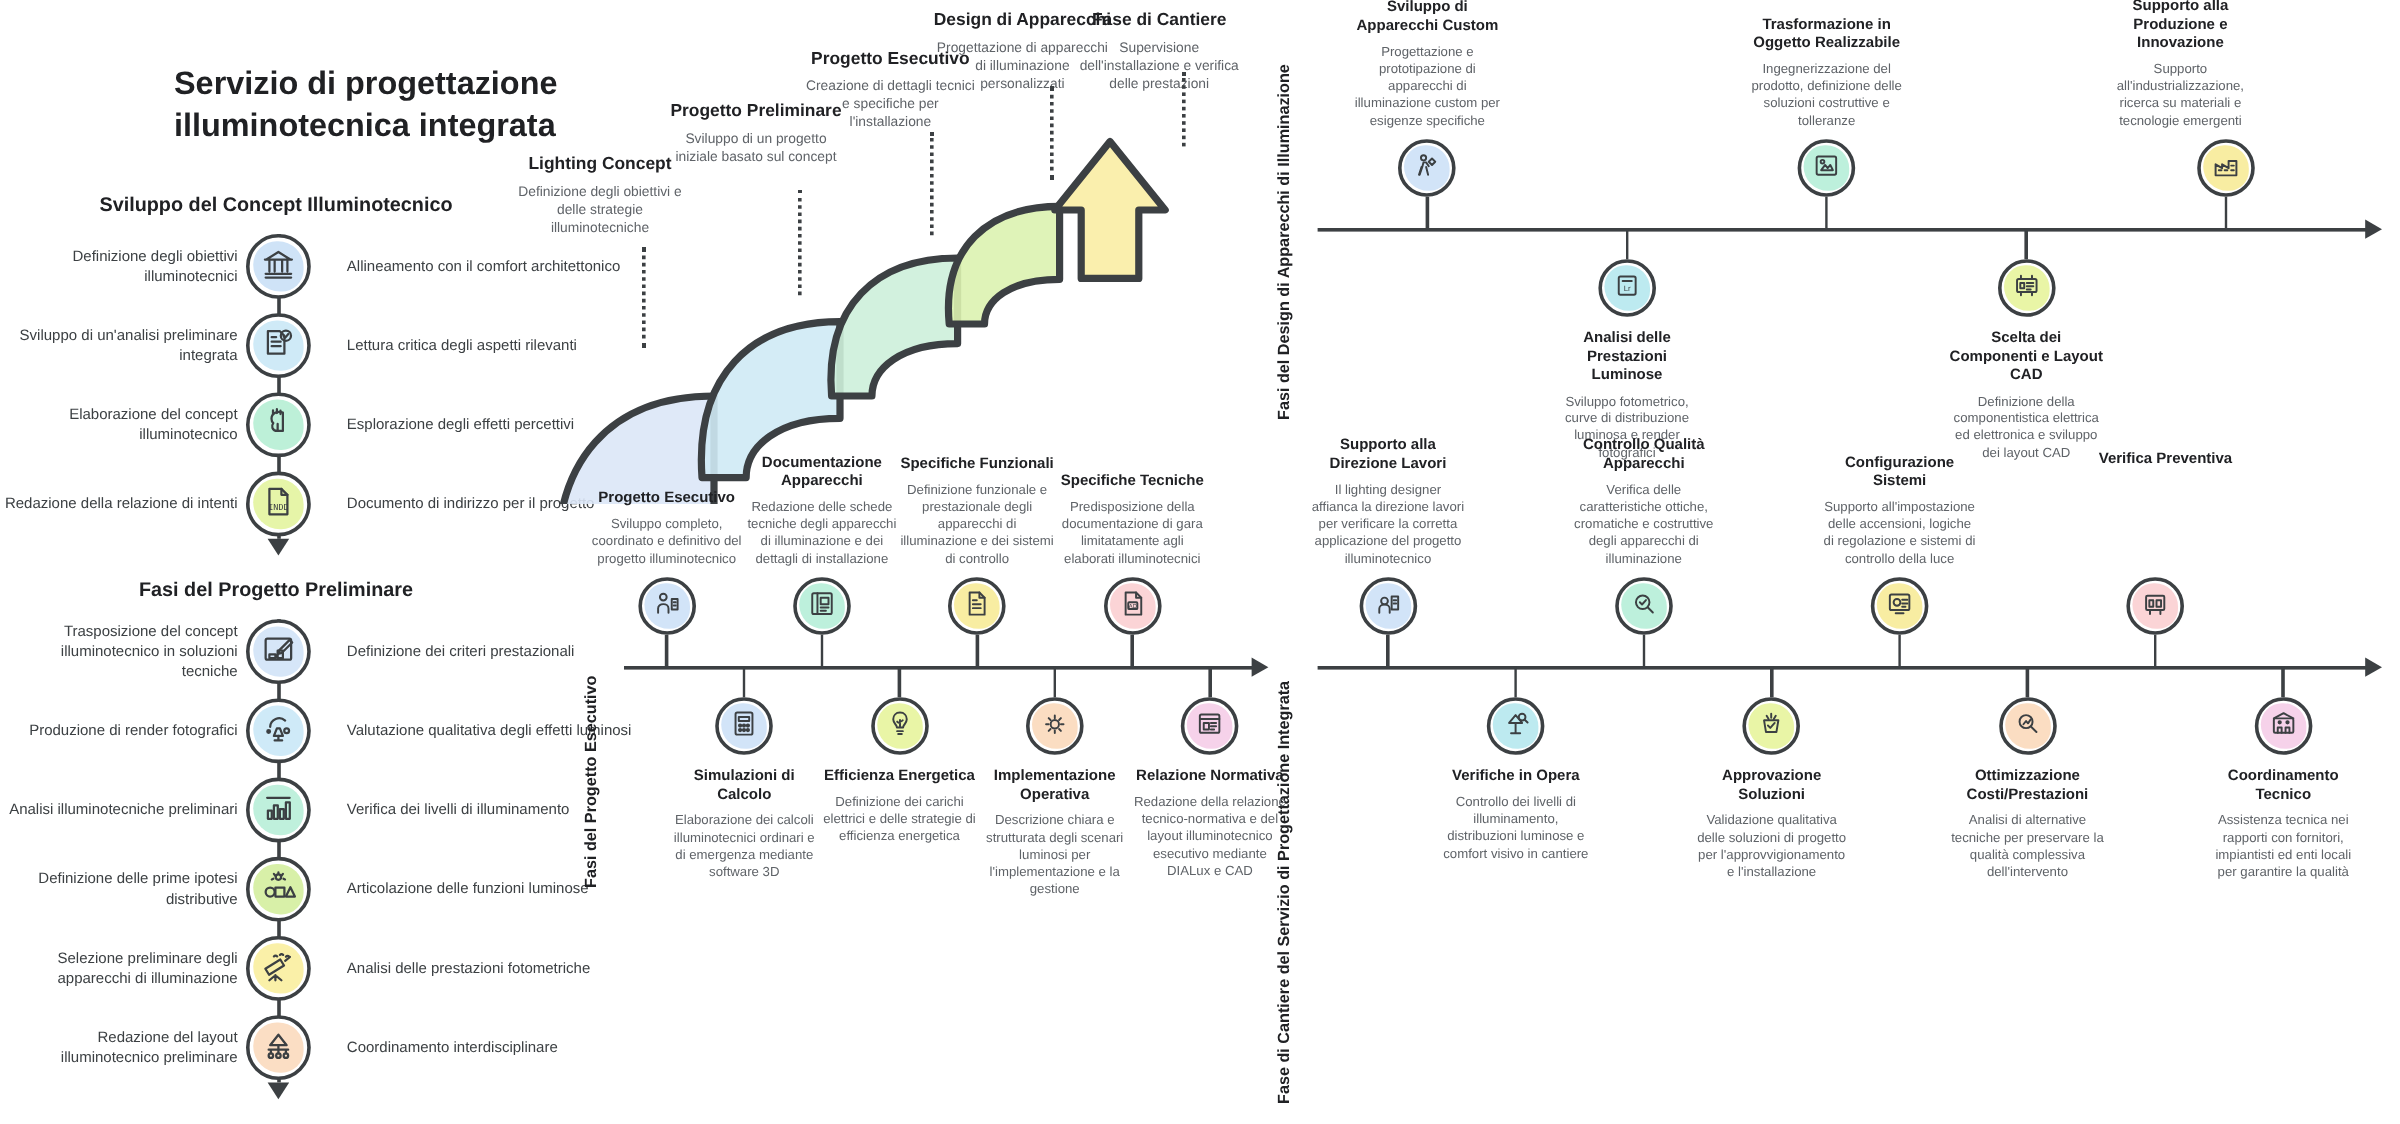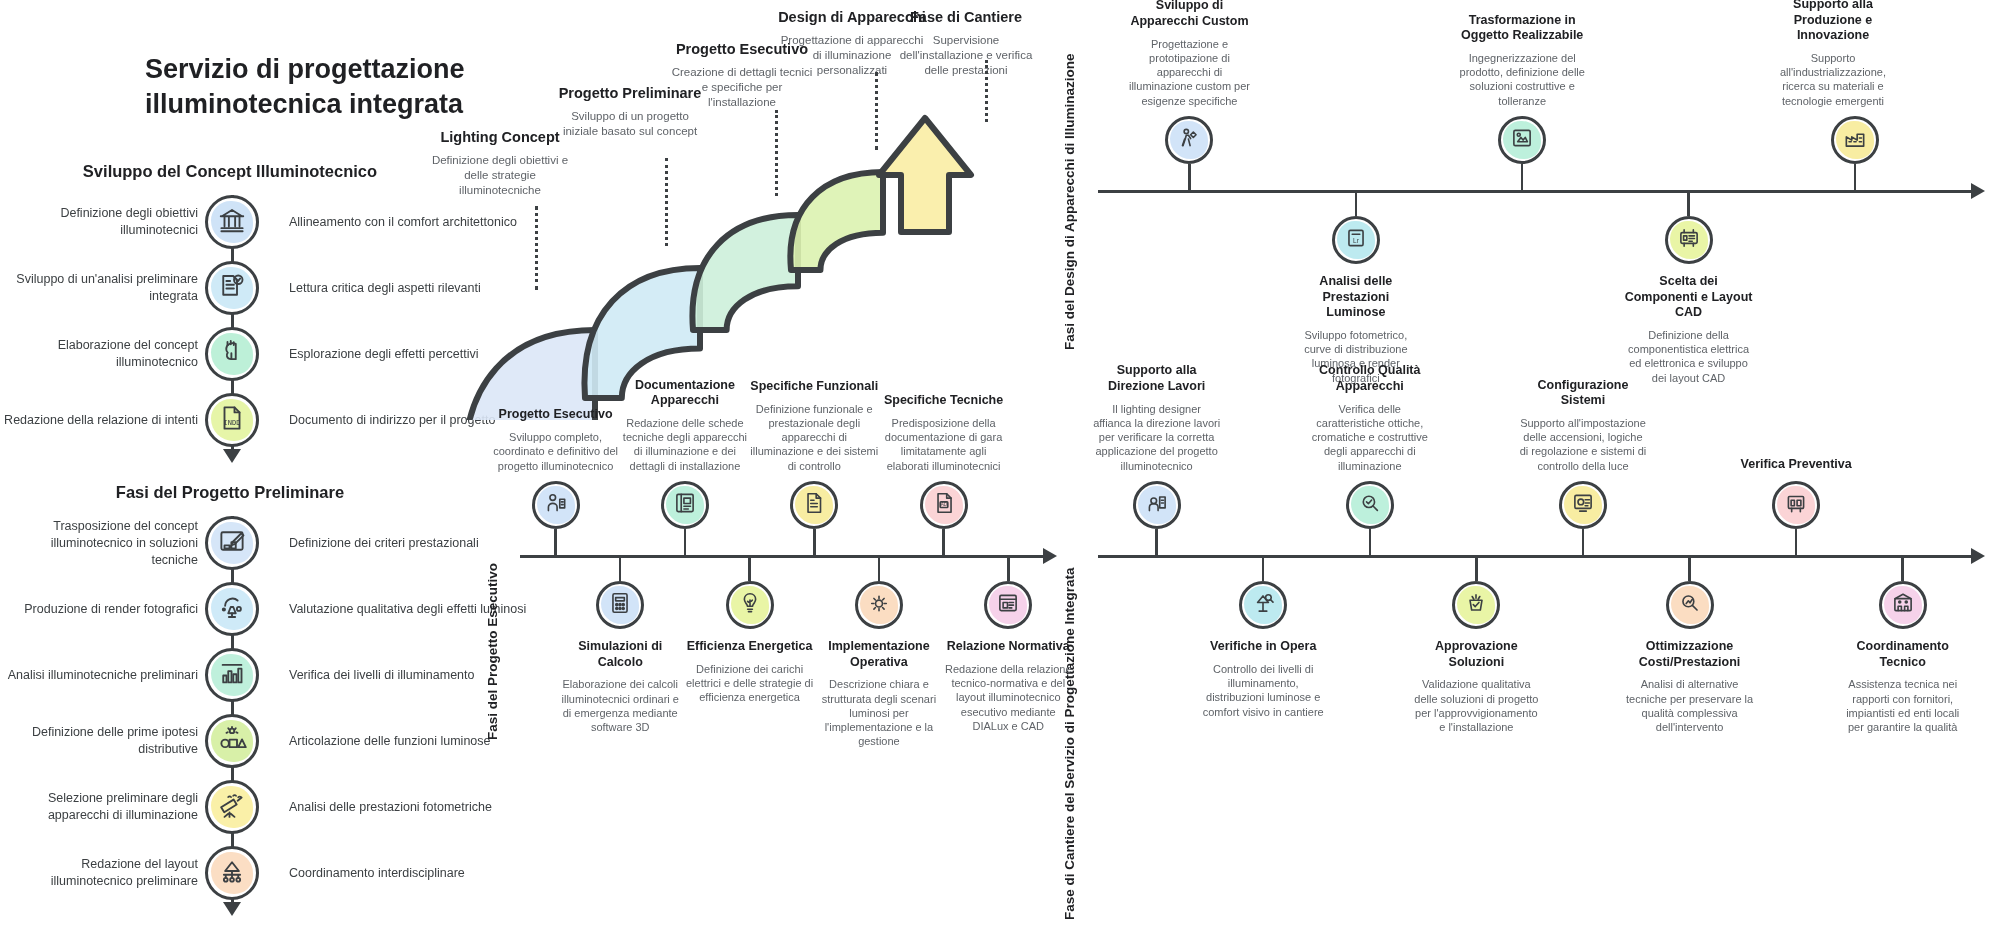--- a/index.html
+++ b/index.html
@@ -272,21 +272,21 @@
         <div class="d">Definizione della componentistica elettrica ed elettronica e sviluppo dei layout CAD</div>
       </div>
       <div class="hstem" style="left:755.6658878504672px;top:154px;height:26px"></div>
       <div class="hnode" style="left:732.9158878504672px;top:106px">
         <span class="blob" style="background:#f8eda2"></span>
         <span><svg width="26" height="26" viewBox="0 0 24 24" fill="none" stroke="#3c4043" stroke-width="1.5" stroke-linecap="round" stroke-linejoin="round">
             <path d="M4 19.5V11l5 3V11l5 3V8.5h6v11z"></path>
             <path d="M16 12h2M16 15.5h2M6.5 15.5h2M11 15.5h2"></path>
           </svg></span>
       </div>
-      <div class="hcap" style="left:671px;top:0px;height:98px;display:flex;flex-direction:column;justify-content:flex-end;">
+      <div class="hcap" style="left:655px;top:0px;height:98px;display:flex;flex-direction:column;justify-content:flex-end;">
         <div class="t">Supporto alla Produzione e Innovazione</div>
         <div class="d">Supporto all'industrializzazione, ricerca su materiali e tecnologie emergenti</div>
       </div>
     </div>
 
   <div class="vaxis-label" style="left:1062px;top:400px;height:520px;">Fase di Cantiere del Servizio di Progettazione Integrata</div>
   <div class="htl" id="tl-cantiere" style="left:1098px;top:375px;width:890px;height:560px;">
       <div class="haxis" style="left:0;top:180px;width:874px"></div>
       <div class="hstem" style="left:57.37275449101797px;top:154px;height:26px"></div>
       <div class="hnode" style="left:34.62275449101797px;top:106px">
@@ -370,21 +370,21 @@
         <div class="d">Analisi di alternative tecniche per preservare la qualità complessiva dell'intervento</div>
       </div>
       <div class="hstem" style="left:696.8937125748503px;top:154px;height:26px"></div>
       <div class="hnode" style="left:674.1437125748503px;top:106px">
         <span class="blob" style="background:#fbd4d6"></span>
         <span><svg width="26" height="26" viewBox="0 0 24 24" fill="none" stroke="#3c4043" stroke-width="1.5" stroke-linecap="round" stroke-linejoin="round">
             <rect x="5" y="6" width="14" height="11" rx="1"></rect>
             <path d="M8 17v3M16 17v3M7.5 9.5h3v5h-3zM13 9.5h3.5v5H13z"></path>
           </svg></span>
       </div>
-      <div class="hcap" style="left:634.1437125748503px;top:0px;height:98px;display:flex;flex-direction:column;justify-content:flex-end;">
+      <div class="hcap" style="left:634.1437125748503px;top:0px;height:98px;display:flex;flex-direction:row;justify-content:flex-end;">
         <div class="t">Verifica Preventiva</div>
       </div>
       <div class="hstem" style="left:803.4805389221557px;top:180px;height:26px"></div>
       <div class="hnode" style="left:780.7305389221557px;top:206px">
         <span class="blob" style="background:#f6d2ea"></span>
         <span><svg width="26" height="26" viewBox="0 0 24 24" fill="none" stroke="#3c4043" stroke-width="1.5" stroke-linecap="round" stroke-linejoin="round">
             <rect x="4.5" y="8" width="15" height="11" rx="1"></rect>
             <path d="M7.5 19v-4h3v4M13.5 19v-4h3v4"></path>
             <path d="M4.5 8l7.5-4 7.5 4"></path>
             <circle cx="9" cy="11" r=".9" fill="#3c4043"></circle>

